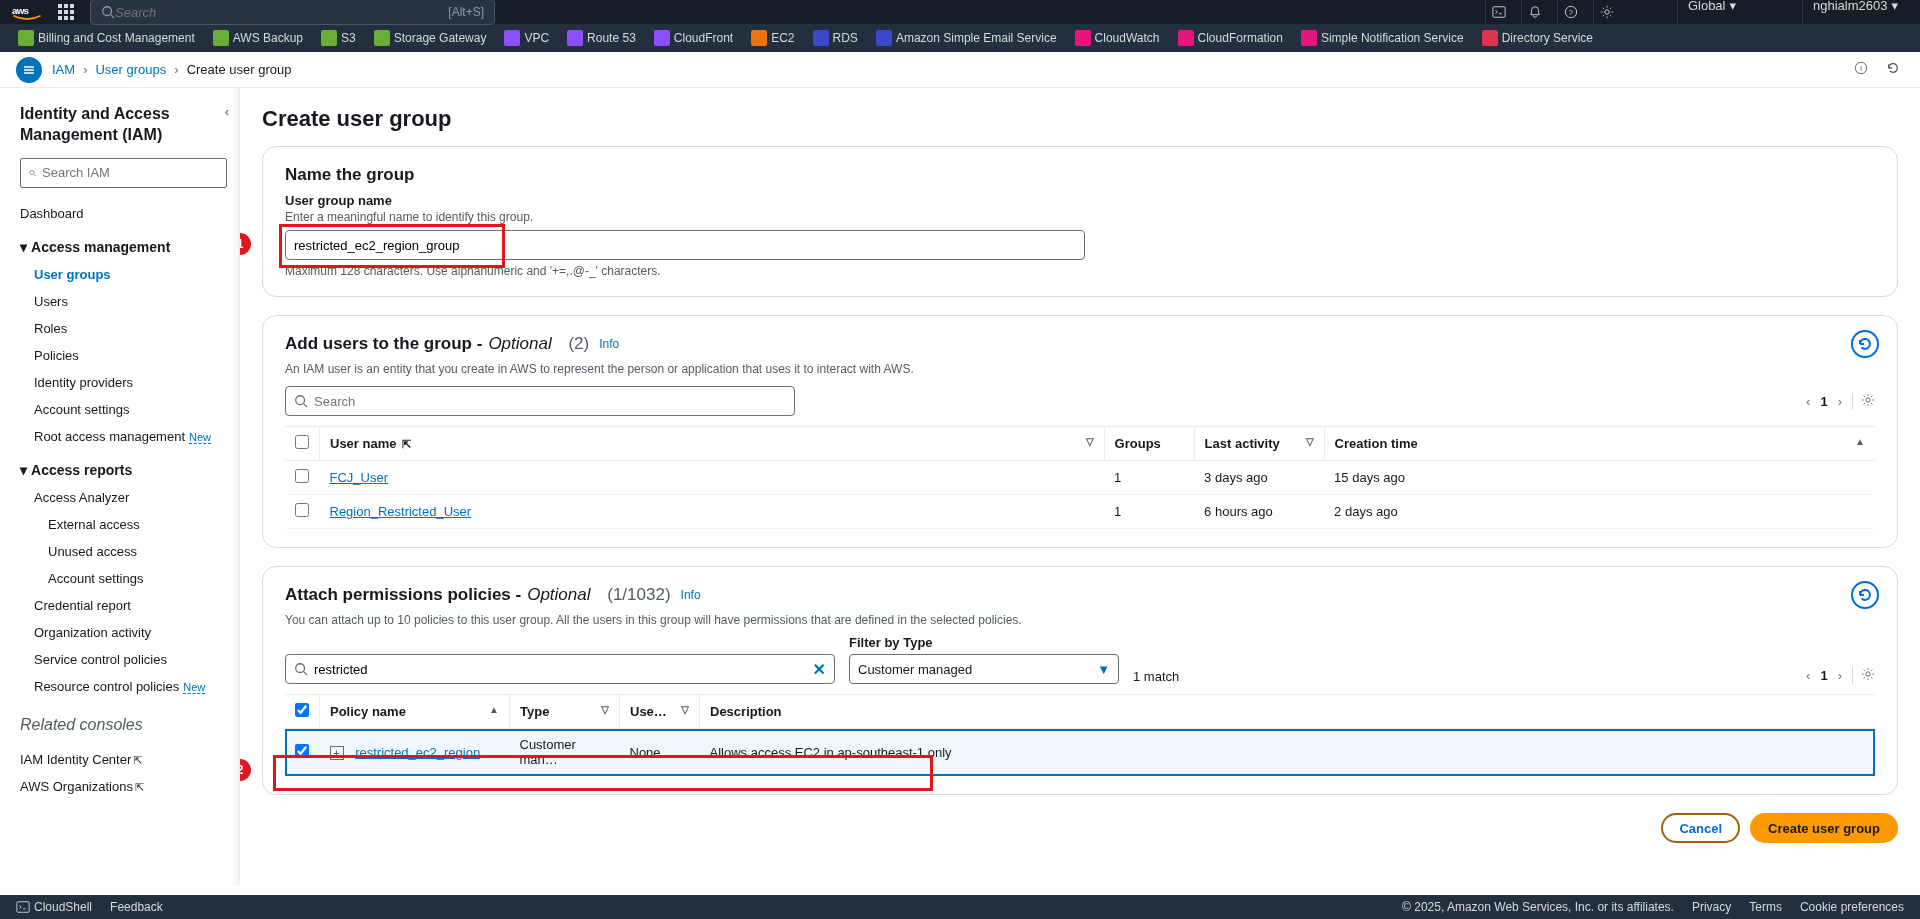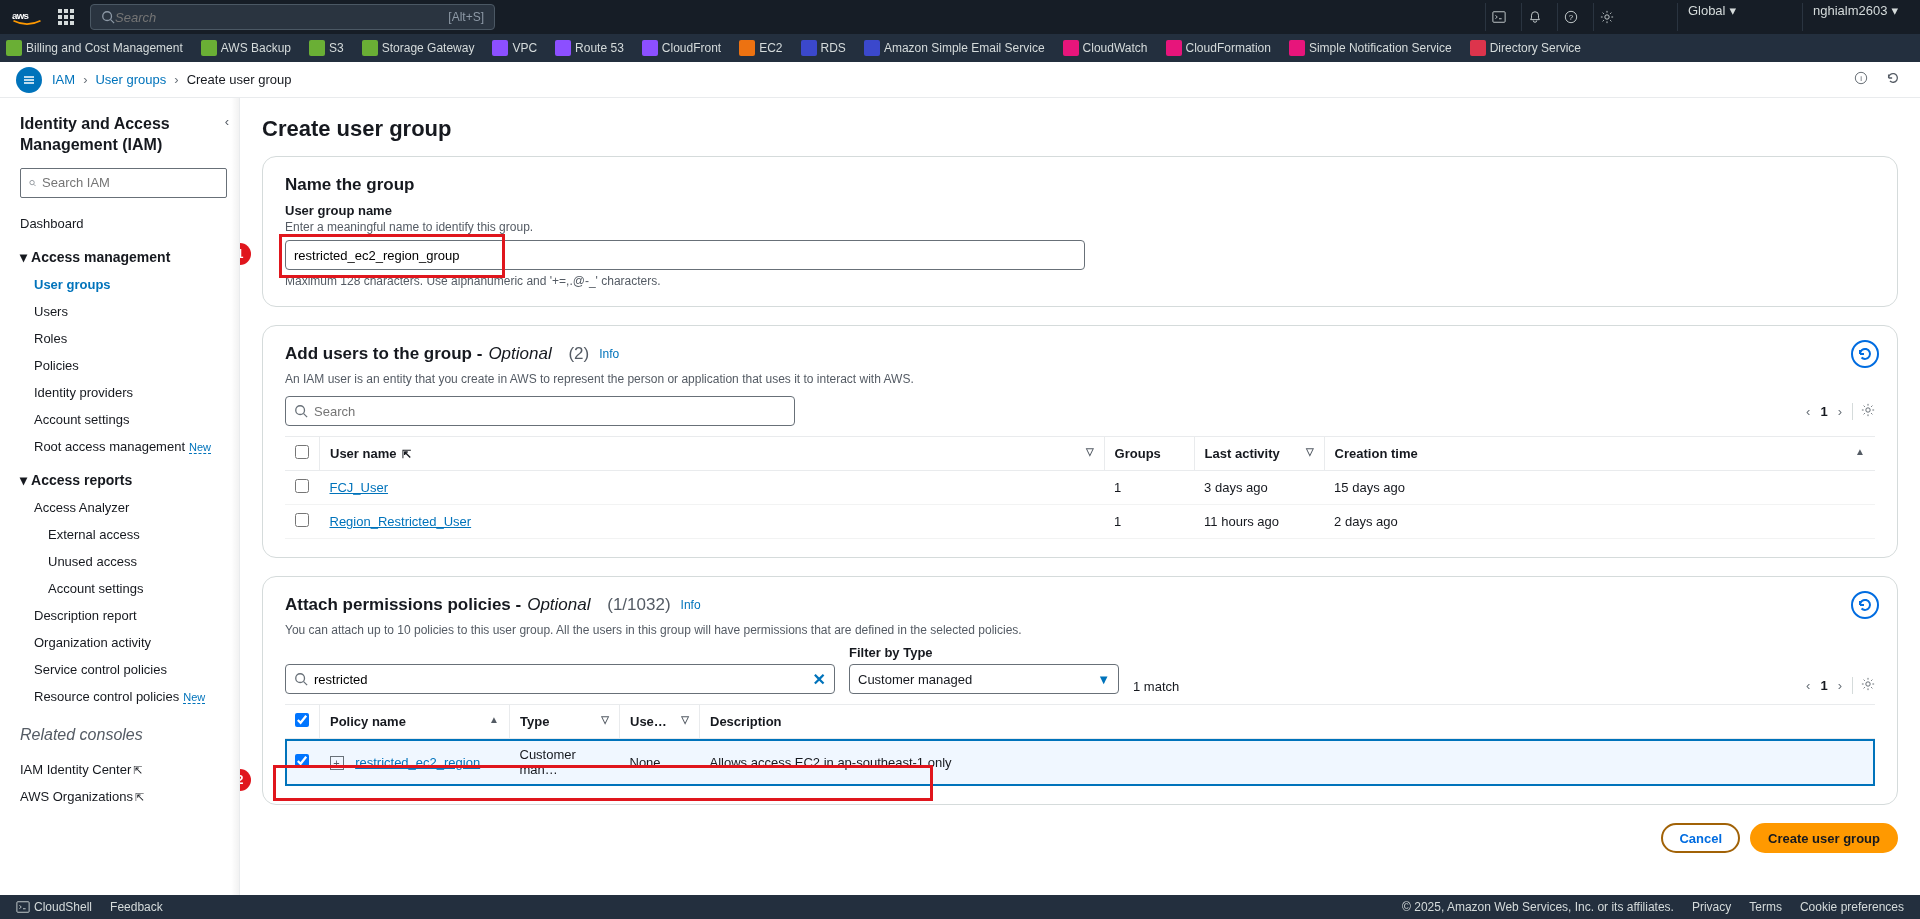--- a/index.html
+++ b/index.html
@@ -1,33 +1,33 @@
 <!DOCTYPE html>
 <html><head>
 <meta charset="utf-8">
 <style>
 * { margin: 0; padding: 0; box-sizing: border-box; font-family: "Amazon Ember", "Helvetica Neue", Arial, sans-serif; }
 body { background: #fff; color: #16191f; font-size: 13px; width: 1920px; }
 
 
-.topbar { background: #161d26; height: 34px; display: flex; align-items: center; padding: 0 12px; color: #d5dbdb; gap: 8px; }
+.topbar { background: #161d26; height: 24px; display: flex; align-items: center; padding: 0 12px; color: #d5dbdb; gap: 8px; }
 .aws-logo { color: #fff; font-weight: bold; font-size: 14px; letter-spacing: -1px; display: flex; align-items: center; }
 .aws-smile { width: 30px; height: 18px; }
 .grid-icon { width: 16px; height: 16px; display: grid; grid-template-columns: repeat(3,4px); grid-template-rows: repeat(3,4px); gap: 2px; margin-left: 8px; cursor: pointer; }
 .grid-icon span { background: #d5dbdb; }
 .search-top { flex: 0 0 405px; margin-left: 8px; height: 26px; background: #2a3440; border: 1px solid #4b5864; border-radius: 4px; display: flex; align-items: center; padding: 0 10px; }
 .search-top input { background: transparent; border: none; color: #d5dbdb; font-style: italic; flex: 1; outline: none; font-size: 13px; }
 .search-top .kbd { color: #8d99a6; font-size: 12px; }
 .topbar .spacer { flex: 1; }
 .topbar .icon-btn { width: 28px; height: 28px; display: flex; align-items: center; justify-content: center; cursor: pointer; color: #d5dbdb; border-left: 1px solid #2a3440; }
 .topbar .icon-btn:first-of-type { border-left: none; }
 .topbar .region, .topbar .user { padding: 0 10px; cursor: pointer; display: flex; align-items: flex-start; gap: 4px; color: #d5dbdb; border-left: 1px solid #2a3440; height: 28px; margin-left: 48px; }
 
 
-.servicebar { background: #232f3e; height: 28px; display: flex; align-items: center; padding: 0 0; gap: 6px; }
+.servicebar { background: #232f3e; height: 28px; display: flex; align-items: center; padding: 0 12px; gap: 6px; }
 .svc { display: flex; align-items: center; gap: 4px; padding: 2px 6px; cursor: pointer; color: #d5dbdb; font-size: 12px; border-radius: 2px; }
 .svc .sq { width: 16px; height: 16px; border-radius: 2px; display: flex; align-items: center; justify-content: center; font-size: 9px; font-weight: bold; color: #fff; }
 
 
 .crumbrow { height: 36px; display: flex; align-items: center; padding: 0 16px; border-bottom: 1px solid #e9ebed; gap: 10px; }
 .bluecircle { width: 26px; height: 26px; border-radius: 50%; background: #0073bb; display: flex; align-items: center; justify-content: center; color: #fff; cursor: pointer; }
 .crumb a { color: #0073bb; text-decoration: none; }
 .crumb { display: flex; align-items: center; gap: 8px; font-size: 13px; }
 .crumb .sep { color: #687078; }
 .crumbrow .spacer { flex: 1; }
@@ -283,21 +283,21 @@
       <li class="indent"><a>Account settings</a></li>
       <li class="indent"><a>Root access management</a><span class="newbadge">New</span></li>
       <li class="section">
           <span>▾</span>
           <span>Access reports</span>
         </li>
       <li class="indent"><a>Access Analyzer</a></li>
       <li class="indent2"><a>External access</a></li>
       <li class="indent2"><a>Unused access</a></li>
       <li class="indent2"><a>Account settings</a></li>
-      <li class="indent"><a>Description report</a></li>
+      <li class="indent"><a>Credential report</a></li>
       <li class="indent"><a>Organization activity</a></li>
       <li class="indent"><a>Service control policies</a></li>
       <li class="indent"><a>Resource control policies</a><span class="newbadge">New</span></li>
     </ul>
     <div class="related-hdr">Related consoles</div>
     <ul class="navlist">
       <li><a>IAM Identity Center</a><span class="ext">⇱</span></li>
       <li><a>AWS Organizations</a><span class="ext">⇱</span></li>
     </ul>
     <div class="scroll-edge"></div>
@@ -361,21 +361,21 @@
               <td><input type="checkbox" class="chk" style=""></td>
               <td><a href="#">FCJ_User</a></td>
               <td>1</td>
               <td>3 days ago</td>
               <td>15 days ago</td>
             </tr>
             <tr>
               <td><input type="checkbox" class="chk" style=""></td>
               <td><a href="#">Region_Restricted_User</a></td>
               <td>1</td>
-              <td>11 hours ago</td>
+              <td>6 hours ago</td>
               <td>2 days ago</td>
             </tr>
           </tbody>
       </table>
     </div>
 
     <div class="panel" style="position:relative;">
       <div class="refresh">
           <svg width="16" height="16" viewBox="0 0 16 16">
             <path d="M3 8a5 5 0 1 1 1.5 3.5M3 8V4M3 8h4" stroke="#006ce0" fill="none" stroke-width="2"></path>

